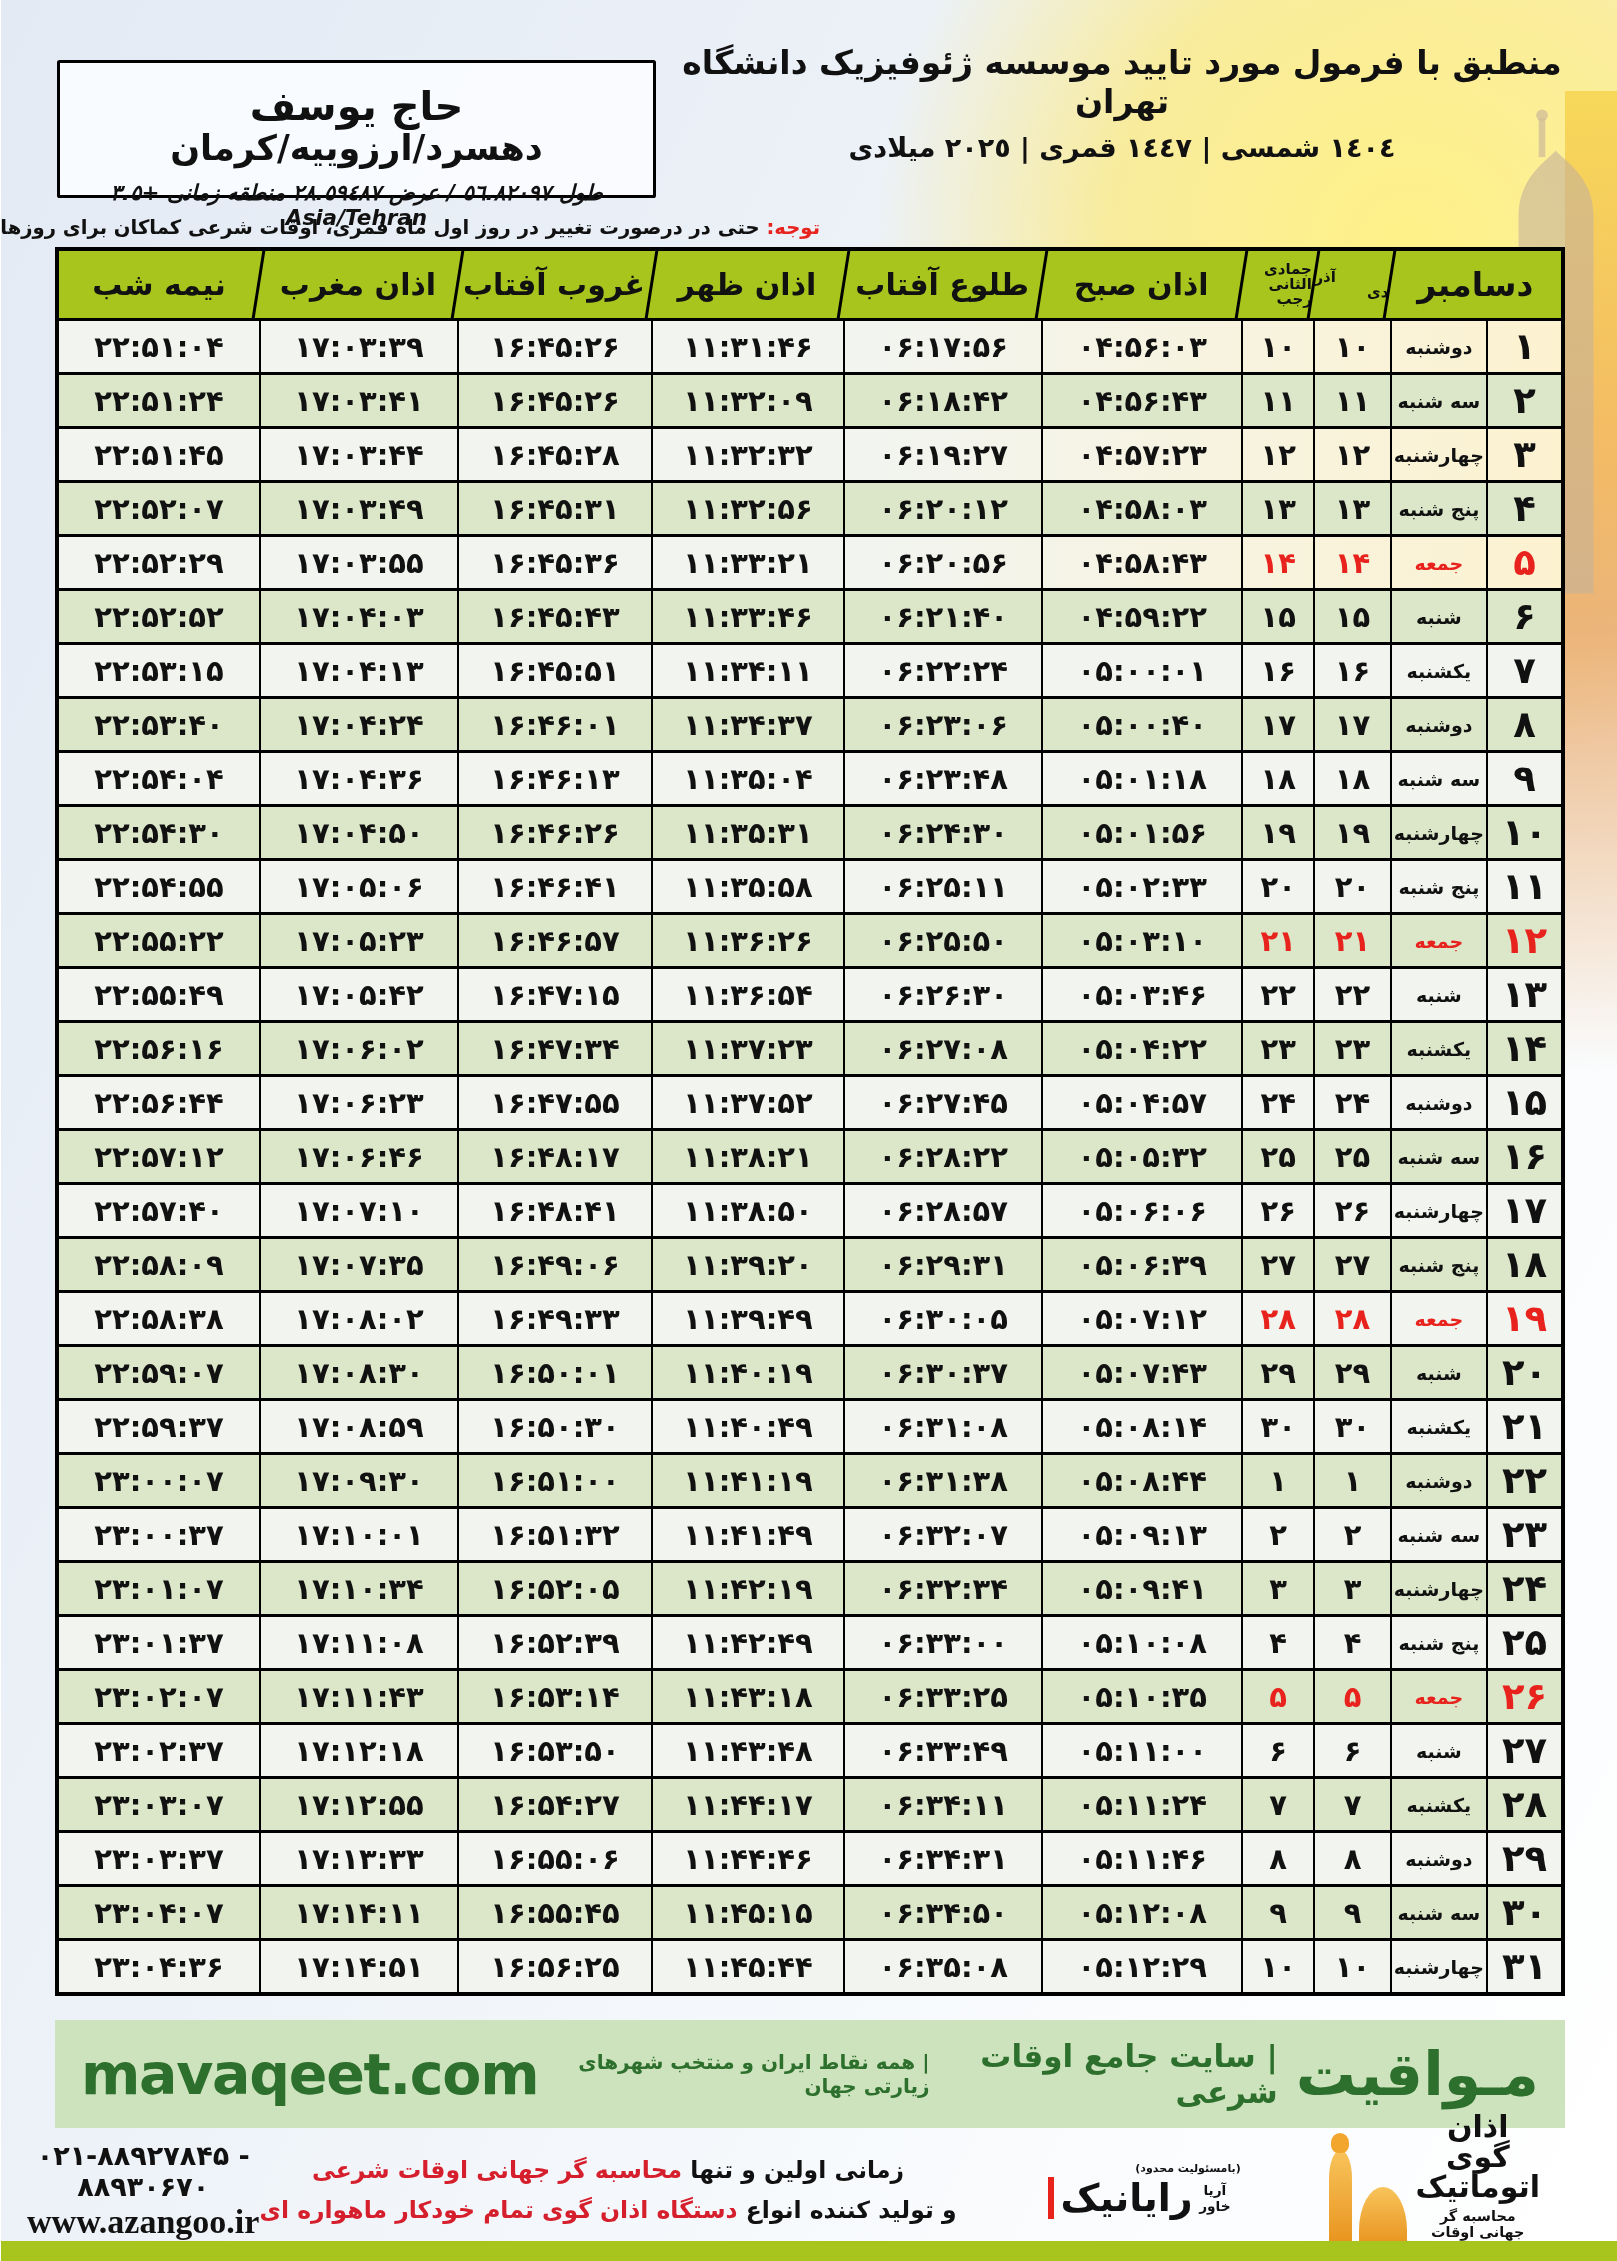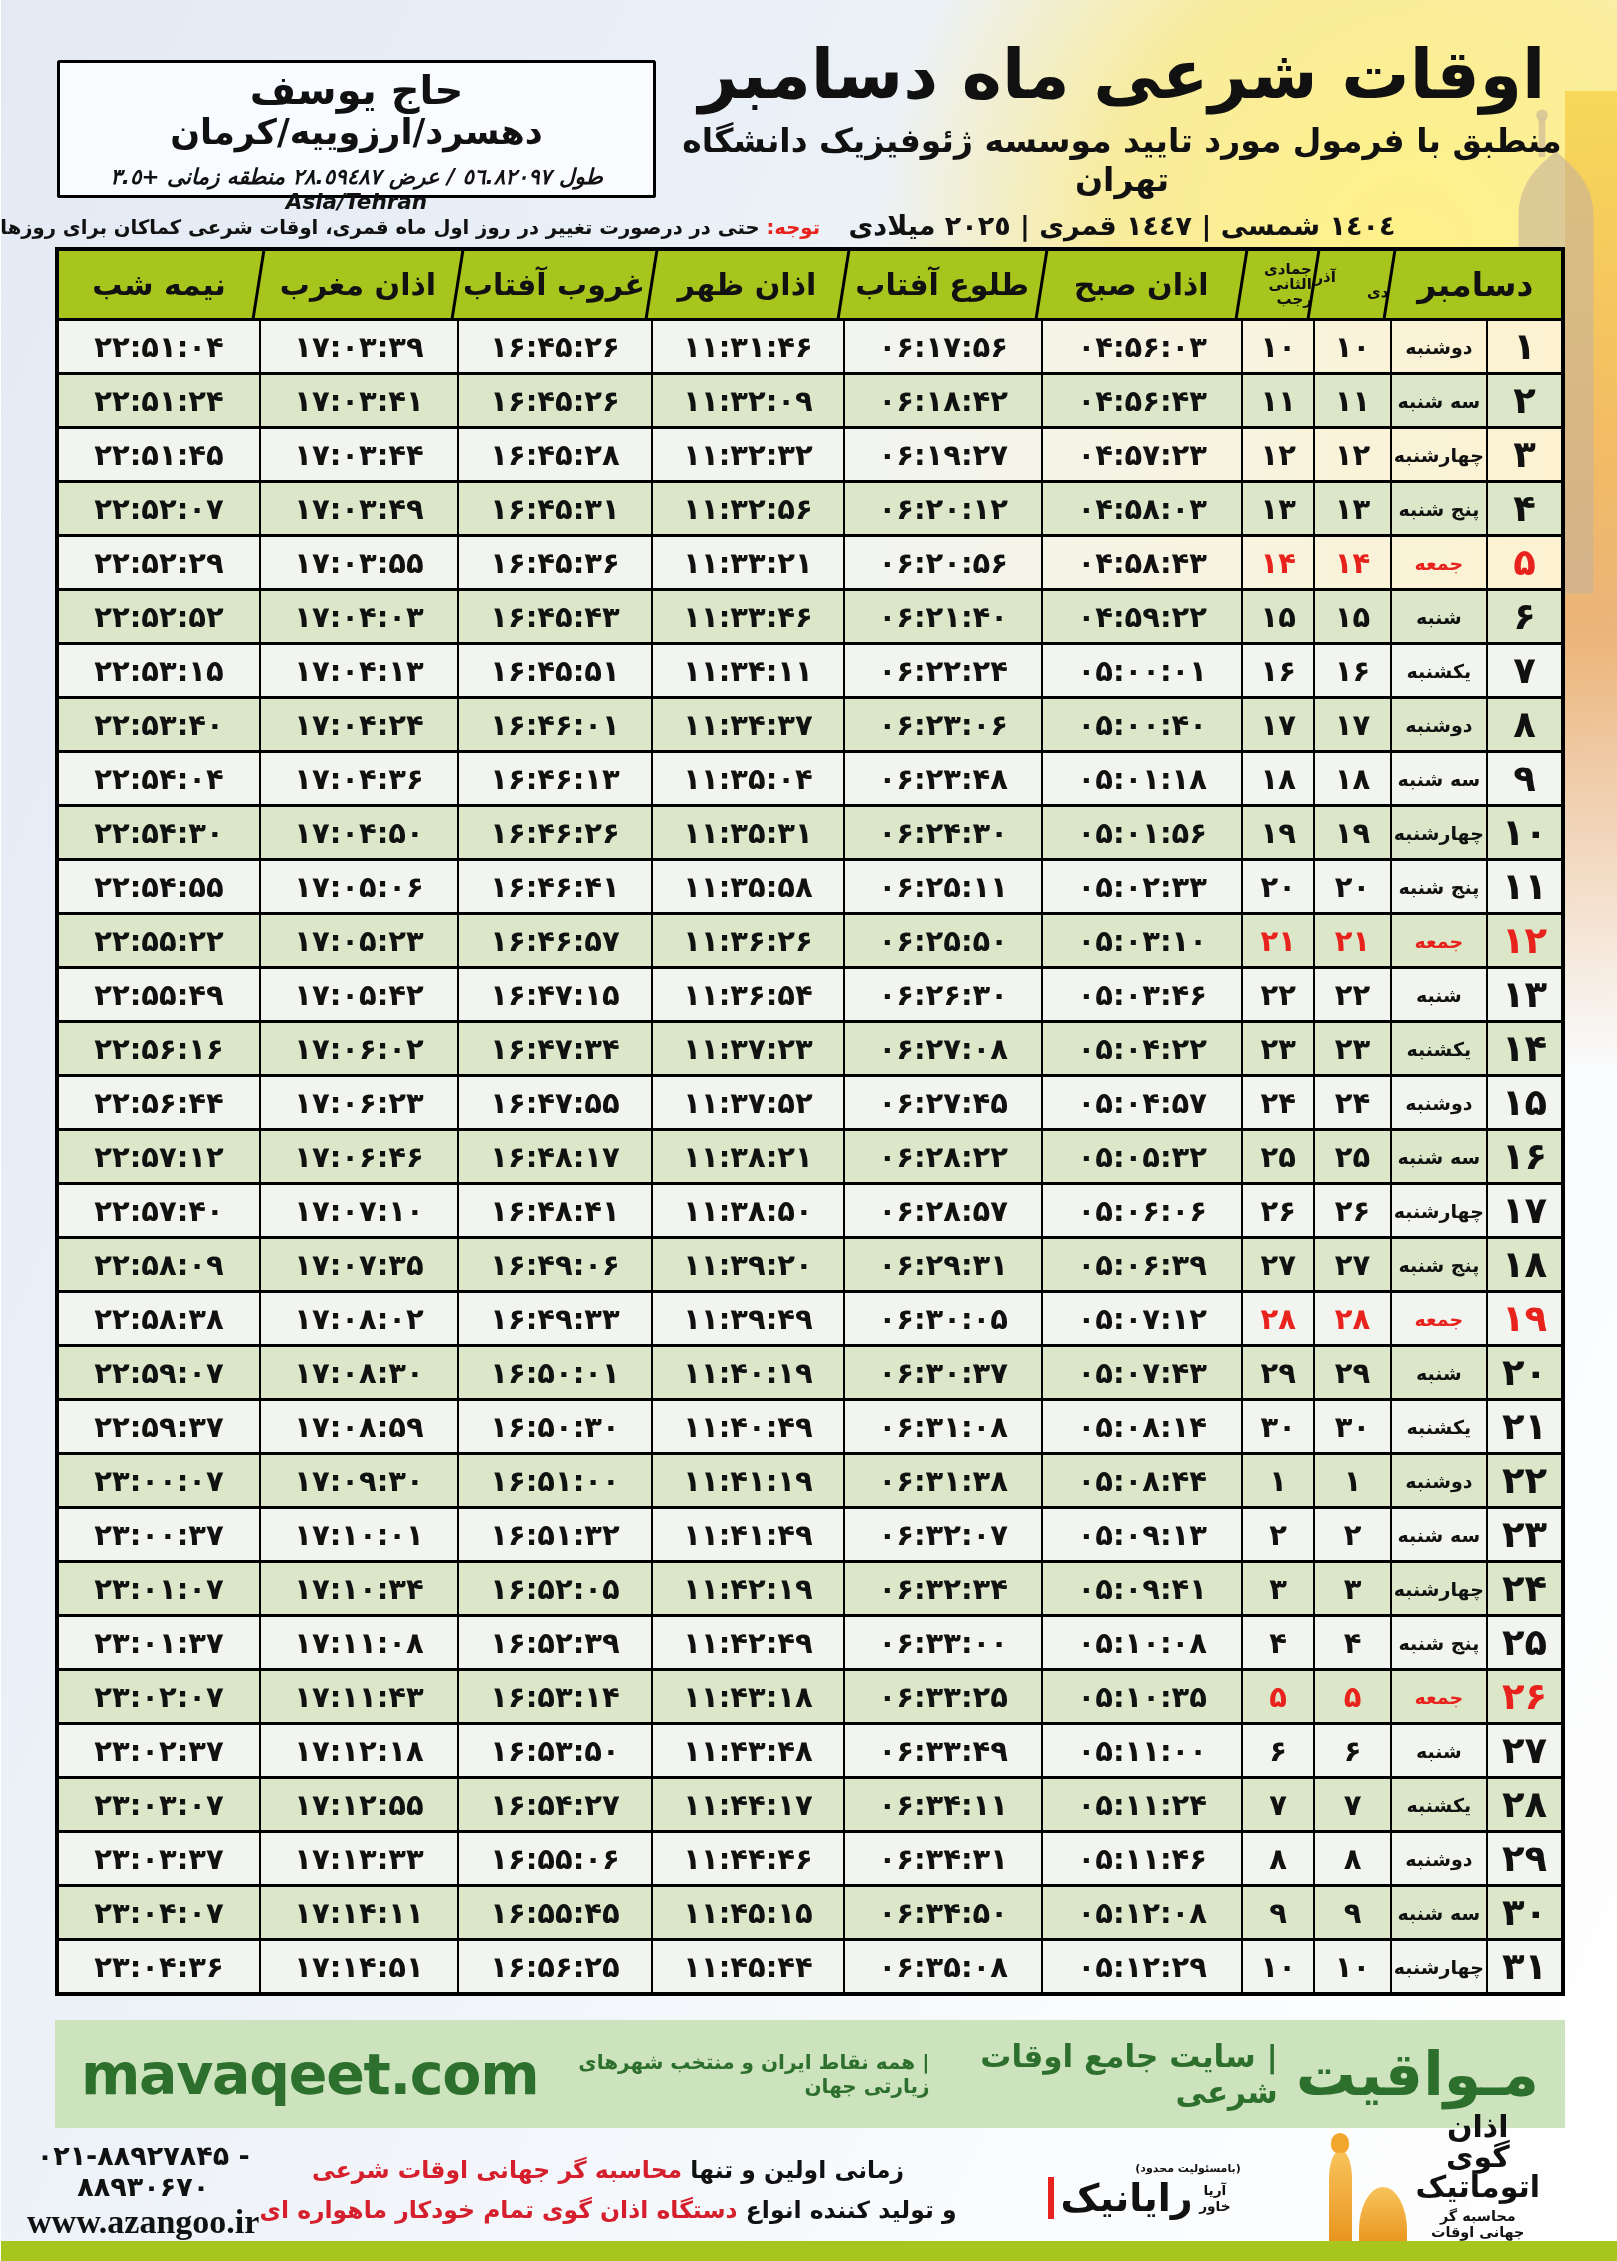--- a/index.html
+++ b/index.html
@@ -14,21 +14,21 @@
     background:radial-gradient(circle at 72% 30%,rgba(255,241,130,.95) 0%,rgba(255,230,95,.60) 38%,rgba(255,240,160,0) 68%);}
   .bg-strip{position:absolute;top:91px;right:0;width:53px;height:979px;pointer-events:none;
     background:linear-gradient(180deg,#f6d44e 0%,#f2b35a 35%,#e9a96a 55%,rgba(242,205,130,0) 100%);opacity:.85;}
   .bg-mosque{position:absolute;top:98px;right:18px;opacity:.75;pointer-events:none;}
   
   .title-block{position:absolute;top:36px;right:46px;width:900px;text-align:center;}
   .title-main{font-size:68px;font-weight:900;line-height:1.15;}
   .title-sub{font-size:33px;font-weight:800;margin-top:6.5px;}
   .title-dates{font-size:27px;font-weight:700;margin-top:11.7px;}
   .info-box{position:absolute;top:60px;left:57px;width:599px;height:138px;background:rgba(250,252,255,.92);
-    border:3.3px solid #000;border-radius:2.6px;text-align:center;padding-top:5px;box-sizing:border-box;}
+    border:3.3px solid #000;border-radius:2.6px;text-align:center;padding-top:21px;box-sizing:border-box;}
   .info-name{font-size:40px;font-weight:800;line-height:1.1;}
   .info-loc{font-size:35px;font-weight:600;line-height:1.15;}
   .info-coords{font-size:21.5px;font-weight:700;margin-top:12px;font-style:italic;}
   .notice{position:absolute;top:216px;left:57px;width:763px;font-size:19.6px;font-weight:600;text-align:right;white-space:nowrap;}
   .notice .red{color:#e8231d;font-weight:800;}
   
   .sheet{position:absolute;top:247px;left:55px;width:1510px;border:4.6px solid #000;background:#fff;box-sizing:border-box;}
   .thead{height:67px;background:#a8c51e;display:flex;position:relative;align-items:stretch;}
   .thead .hc{display:flex;align-items:center;justify-content:center;font-weight:800;box-sizing:border-box;}
   .hc-month{flex:0 0 11.4%;font-size:33px;border-radius:32px;}
@@ -95,21 +95,20 @@
 <div class="bg-strip"></div>
 <svg class="bg-mosque" width="215" height="496" viewBox="0 0 330 760">
   <path d="M205 180 C205 120 250 95 262 80 C274 95 320 120 320 180 L320 760 L205 760 Z" fill="#c6b29a" opacity="0.8"></path>
   <rect x="236" y="30" width="10" height="60" fill="#c6b29a" opacity="0.8"></rect>
   <circle cx="241" cy="26" r="9" fill="#c6b29a" opacity="0.8"></circle>
   <path d="M30 350 q30 18 60 0" stroke="#ffffff" stroke-width="6" fill="none" opacity="0.8"></path>
   <path d="M90 300 q25 15 50 0" stroke="#ffffff" stroke-width="5" fill="none" opacity="0.7"></path>
 </svg>
 
 <div class="title-block">
-  <div class="title-main">اوقات شرعی ماه دسامبر</div>
   <div class="title-sub">منطبق با فرمول مورد تایید موسسه ژئوفیزیک دانشگاه تهران</div>
   <div class="title-dates">١٤٠٤ شمسی | ١٤٤٧ قمری | ٢٠٢٥ میلادی</div>
 </div>
 
 <div class="info-box">
   <div class="info-name">حاج یوسف</div>
   <div class="info-loc">دهسرد/ارزوییه/کرمان</div>
   <div class="info-coords">طول ٥٦.٨٢٠٩٧ / عرض ٢٨.٥٩٤٨٧ منطقه زمانی +٣.٥ Asia/Tehran</div>
 </div>
 

